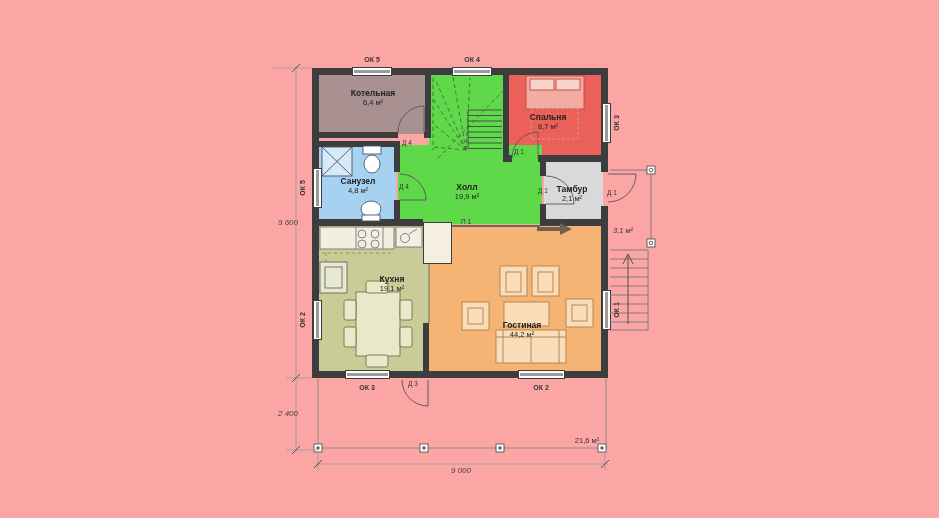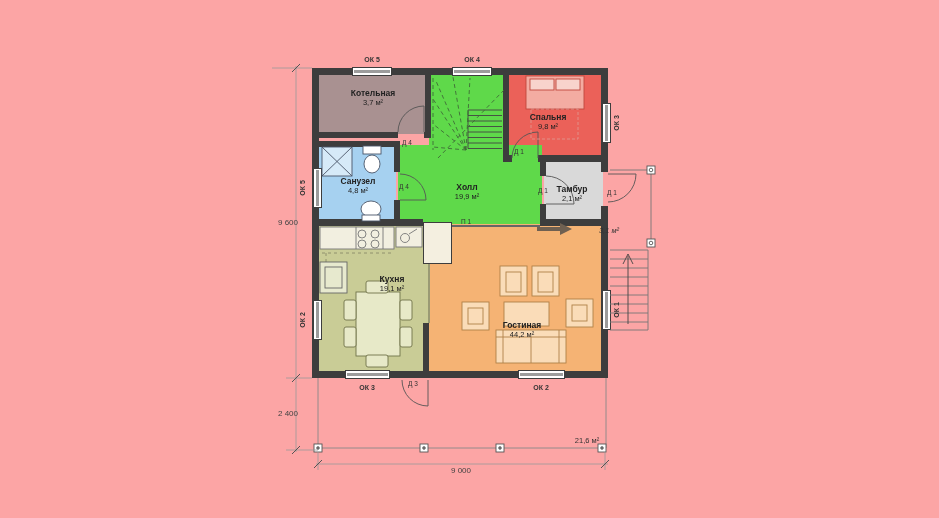--- a/index.html
+++ b/index.html
@@ -13,21 +13,21 @@
   .win::before{content:'';position:absolute;background:#9c9c9c;}
   .winh::before{left:1px;right:1px;top:2px;height:3px;}
   .winv::before{top:1px;bottom:1px;left:2px;width:3px;}
   svg.lines{position:absolute;left:0;top:0;z-index:5;}
   .roomlab{position:absolute;z-index:6;transform:translate(-50%,-50%);text-align:center;color:#222;white-space:nowrap;}
   .roomlab .nm{font-size:8.5px;font-weight:bold;line-height:9px;}
   .roomlab .ar{font-size:7.5px;line-height:9px;}
   .wlbl{position:absolute;z-index:6;transform:translate(-50%,-50%);font-size:7px;font-weight:bold;color:#333;white-space:nowrap;}
   .vert{transform:translate(-50%,-50%) rotate(-90deg);}
   .dlbl{position:absolute;z-index:6;transform:translate(-50%,-50%);font-size:6.5px;color:#333;white-space:nowrap;}
-  .dimlbl{position:absolute;z-index:6;transform:translate(-50%,-50%);font-size:8px;color:#444;white-space:nowrap;}
+  .dimlbl{position:absolute;z-index:6;transform:translate(-50%,-50%);font-size:8px;color:#444;white-space:nowrap;font-style:italic;}
   .arealbl{position:absolute;z-index:6;transform:translate(-50%,-50%);font-size:7.5px;color:#333;white-space:nowrap;}
 </style>
 </head>
 <body>
 
 <div class="stage">
 
   <div class="fill" style="left: 317px; top: 73px; width: 110px; height: 61px; background-color: rgb(169, 145, 145);"></div>
   <div class="fill" style="left: 507px; top: 73px; width: 96px; height: 84px; background-color: rgb(235, 97, 89);"></div>
   <div class="fill" style="left: 429px; top: 73px; width: 76px; height: 86px; background-color: rgb(95, 217, 74);"></div>
@@ -169,25 +169,25 @@
     </g>
 
     <g>
       <path d="M296 66 V452 M272 68 H312 M286 378 H312 M286 450 H318 M316 464 H608 M318 452 V470 M605 452 V470" stroke="#999" stroke-width="0.8" fill="none"></path>
       <path d="M292 72 L300 64 M292 382 L300 374 M292 454 L300 446 M314 468 L322 460 M601 468 L609 460" stroke="#555" stroke-width="1" fill="none"></path>
     </g>
   </svg>
 
   <div class="roomlab" style="left:373px;top:98px;">
     <div class="nm">Котельная</div>
-      <div class="ar">3,7 м²</div>
+      <div class="ar">6,4 м²</div>
   </div>
   <div class="roomlab" style="left:548px;top:122px;">
     <div class="nm">Спальня</div>
-      <div class="ar">9,8 м²</div>
+      <div class="ar">8,7 м²</div>
   </div>
   <div class="roomlab" style="left:358px;top:186px;">
     <div class="nm">Санузел</div>
       <div class="ar">4,8 м²</div>
   </div>
   <div class="roomlab" style="left:467px;top:192px;">
     <div class="nm">Холл</div>
       <div class="ar">19,9 м²</div>
   </div>
   <div class="roomlab" style="left:572px;top:194px;">
@@ -195,21 +195,21 @@
       <div class="ar">2,1 м²</div>
   </div>
   <div class="roomlab" style="left:392px;top:284px;">
     <div class="nm">Кухня</div>
       <div class="ar">19,1 м²</div>
   </div>
   <div class="roomlab" style="left:522px;top:330px;">
     <div class="nm">Гостиная</div>
       <div class="ar">44,2 м²</div>
   </div>
-  <div class="arealbl" style="left:609px;top:230px;font-style:italic;">3,1 м²</div>
+  <div class="arealbl" style="left:623px;top:230px;font-style:italic;">3,1 м²</div>
   <div class="arealbl" style="left:587px;top:440px;">21,6 м²</div>
 
   <div class="wlbl" style="left:372px;top:59px;">ОК 5</div>
   <div class="wlbl" style="left:472px;top:59px;">ОК 4</div>
   <div class="wlbl vert" style="left:302px;top:188px;">ОК 5</div>
   <div class="wlbl vert" style="left:302px;top:320px;">ОК 2</div>
   <div class="wlbl vert" style="left:616px;top:123px;">ОК 3</div>
   <div class="wlbl vert" style="left:616px;top:310px;">ОК 1</div>
   <div class="wlbl" style="left:367px;top:387px;">ОК 3</div>
   <div class="wlbl" style="left:541px;top:387px;">ОК 2</div>

